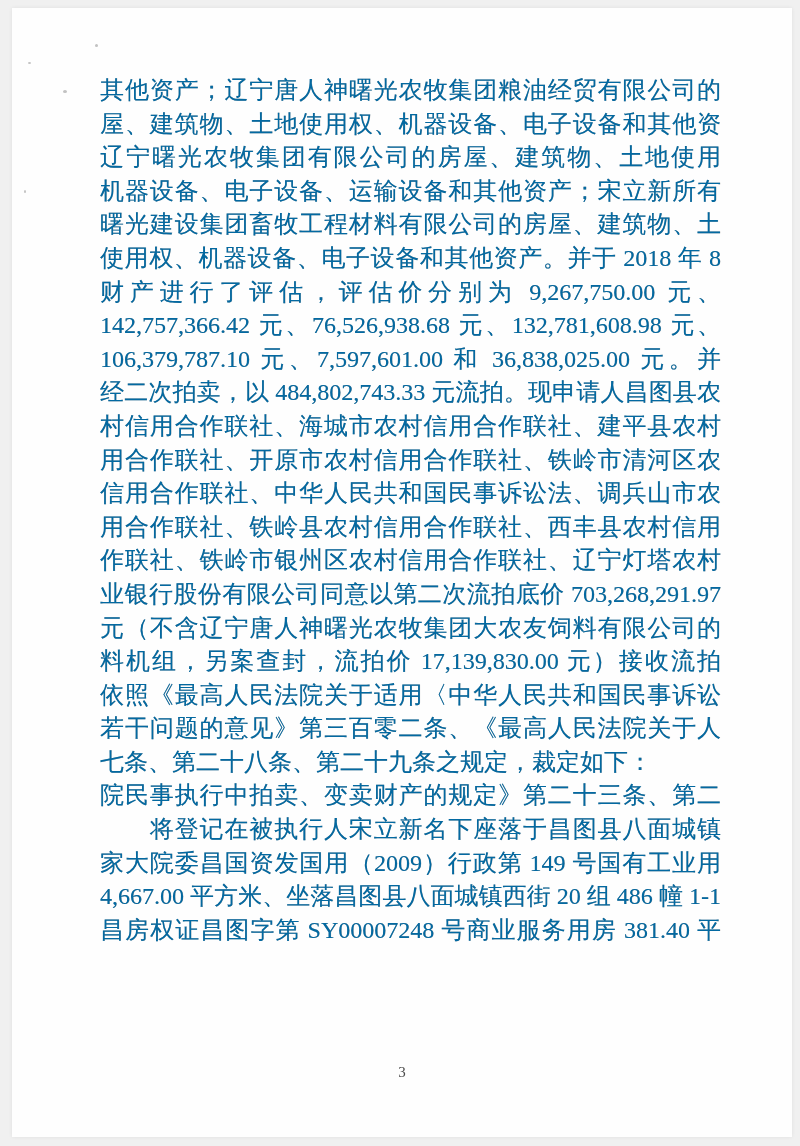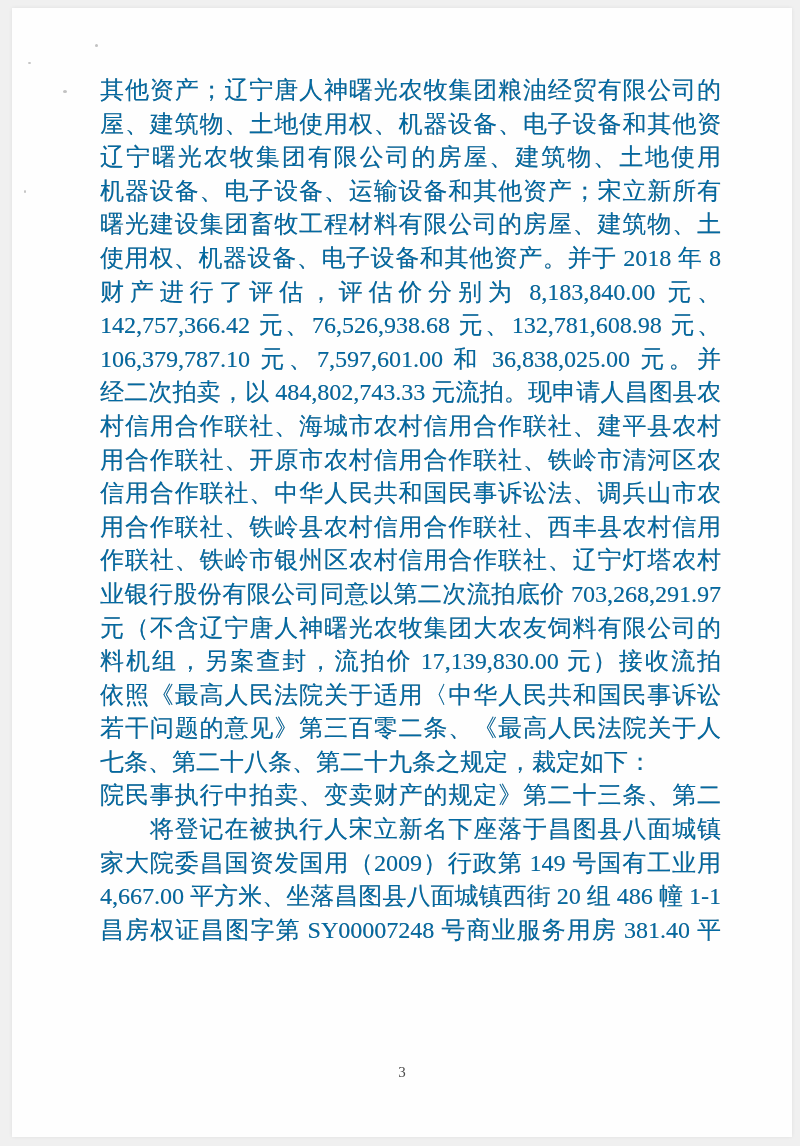--- a/index.html
+++ b/index.html
@@ -72,21 +72,21 @@
     <div class="speck s2"></div>
     <div class="speck s3"></div>
     <div class="speck s4"></div>
     <div class="text-block" id="text-block">
         <div class="line">其他资产；辽宁唐人神曙光农牧集团粮油经贸有限公司的房</div>
         <div class="line">屋、建筑物、土地使用权、机器设备、电子设备和其他资产；</div>
         <div class="line">辽宁曙光农牧集团有限公司的房屋、建筑物、土地使用权、</div>
         <div class="line">机器设备、电子设备、运输设备和其他资产；宋立新所有的(曙</div>
         <div class="line">曙光建设集团畜牧工程材料有限公司的房屋、建筑物、土地</div>
         <div class="line">使用权、机器设备、电子设备和其他资产。并于 2018 年 8</div>
-        <div class="line">财产进行了评估，评估价分别为 8,183,840.00 元、</div>
+        <div class="line">财产进行了评估，评估价分别为 9,267,750.00 元、</div>
         <div class="line">142,757,366.42 元、76,526,938.68 元、132,781,608.98 元、</div>
         <div class="line">106,379,787.10 元、7,597,601.00 和 36,838,025.00 元。并</div>
         <div class="line">经二次拍卖，以 484,802,743.33 元流拍。现申请人昌图县农</div>
         <div class="line">村信用合作联社、海城市农村信用合作联社、建平县农村信</div>
         <div class="line">用合作联社、开原市农村信用合作联社、铁岭市清河区农村</div>
         <div class="line">信用合作联社、中华人民共和国民事诉讼法、调兵山市农村信</div>
         <div class="line">用合作联社、铁岭县农村信用合作联社、西丰县农村信用合</div>
         <div class="line">作联社、铁岭市银州区农村信用合作联社、辽宁灯塔农村商</div>
         <div class="line">业银行股份有限公司同意以第二次流拍底价 703,268,291.97</div>
         <div class="line">元（不含辽宁唐人神曙光农牧集团大农友饲料有限公司的饲</div>

